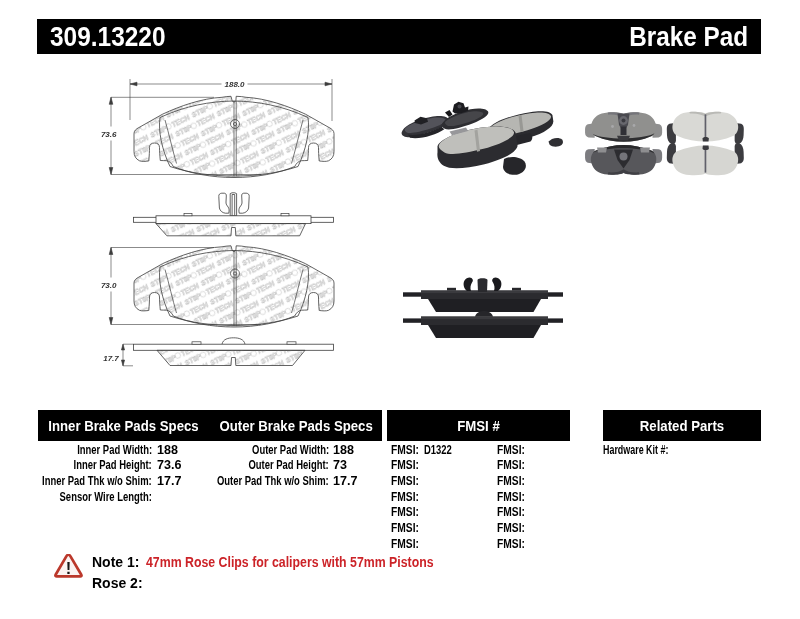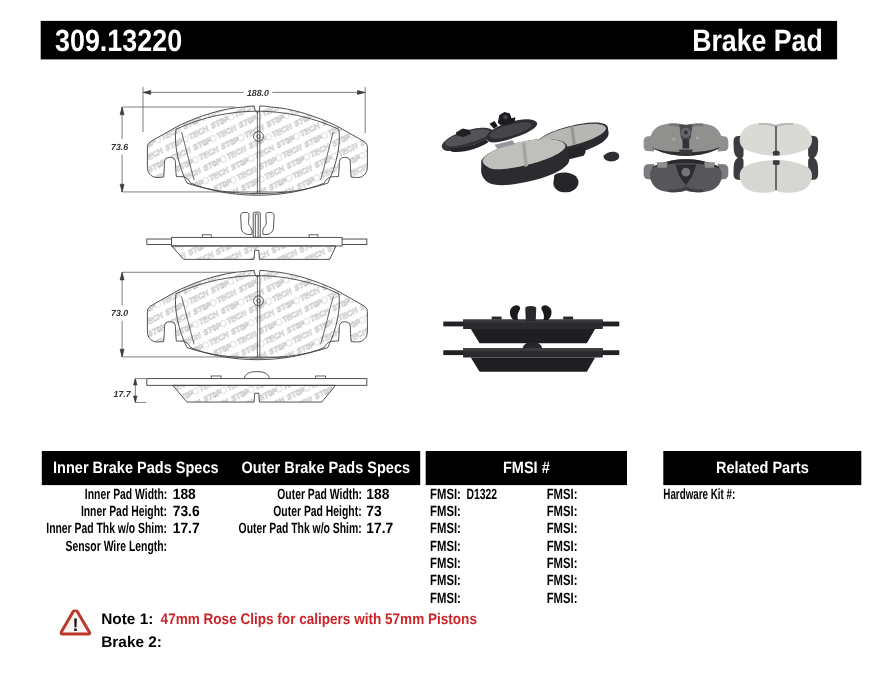--- a/index.html
+++ b/index.html
@@ -235,21 +235,21 @@
     </g>
   </svg>
 
   <div class="abs hdrbar" style="left:38px;width:344px;">
     <span>Inner Brake Pads Specs</span>
     <span>Outer Brake Pads Specs</span>
   </div>
   <div class="abs hdrbar" style="left:387px;width:183px;">
     <span>FMSI #</span>
   </div>
-  <div class="abs hdrbar" style="left:603px;width:180px;">
+  <div class="abs hdrbar" style="left:603px;width:158px;">
     <span>Related Parts</span>
   </div>
 
   <div id="specs">
     <div class="abs cell lbl" style="right:648px;top:441.8px;">Inner Pad Width:</div>
     <div class="abs cell val" style="left:156.5px;top:441.8px;">188</div>
     <div class="abs cell lbl" style="right:648px;top:457.45px;">Inner Pad Height:</div>
     <div class="abs cell val" style="left:156.5px;top:457.45px;">73.6</div>
     <div class="abs cell lbl" style="right:648px;top:473.1px;">Inner Pad Thk w/o Shim:</div>
     <div class="abs cell val" style="left:156.5px;top:473.1px;">17.7</div>
@@ -277,13 +277,13 @@
     <div class="abs cell val fm" style="left:497px;top:535.7px;">FMSI:</div>
     <div class="abs cell val hw" style="left:603px;top:441.8px;">Hardware Kit #:</div>
   </div>
 
   <svg class="abs" style="left:54px;top:554px;" width="30" height="25" viewBox="0 0 30 25">
     <path d="M12.3 2.4 L1.6 20.8 Q0.9 22.3 2.8 22.3 L26.2 22.3 Q28.1 22.3 27.3 20.8 L16.5 2.4 Q14.4 -0.9 12.3 2.4 Z" fill="#fbf3f2" stroke="#bb382b" stroke-width="2.7" stroke-linejoin="round"></path>
     <text x="14.6" y="19.6" font-size="16.5" font-weight="bold" fill="#151515" text-anchor="middle" font-family="Liberation Sans">!</text>
   </svg>
   <div class="abs note" style="left:92px;top:554px;">Note 1:</div>
   <div class="abs note red redsc" style="left:146px;top:554px;">47mm Rose Clips for calipers with 57mm Pistons</div>
-  <div class="abs note" style="left:92px;top:575px;">Brake 2:</div>
+  <div class="abs note" style="left:92px;top:575px;">Rose 2:</div>
 
 </body></html>

